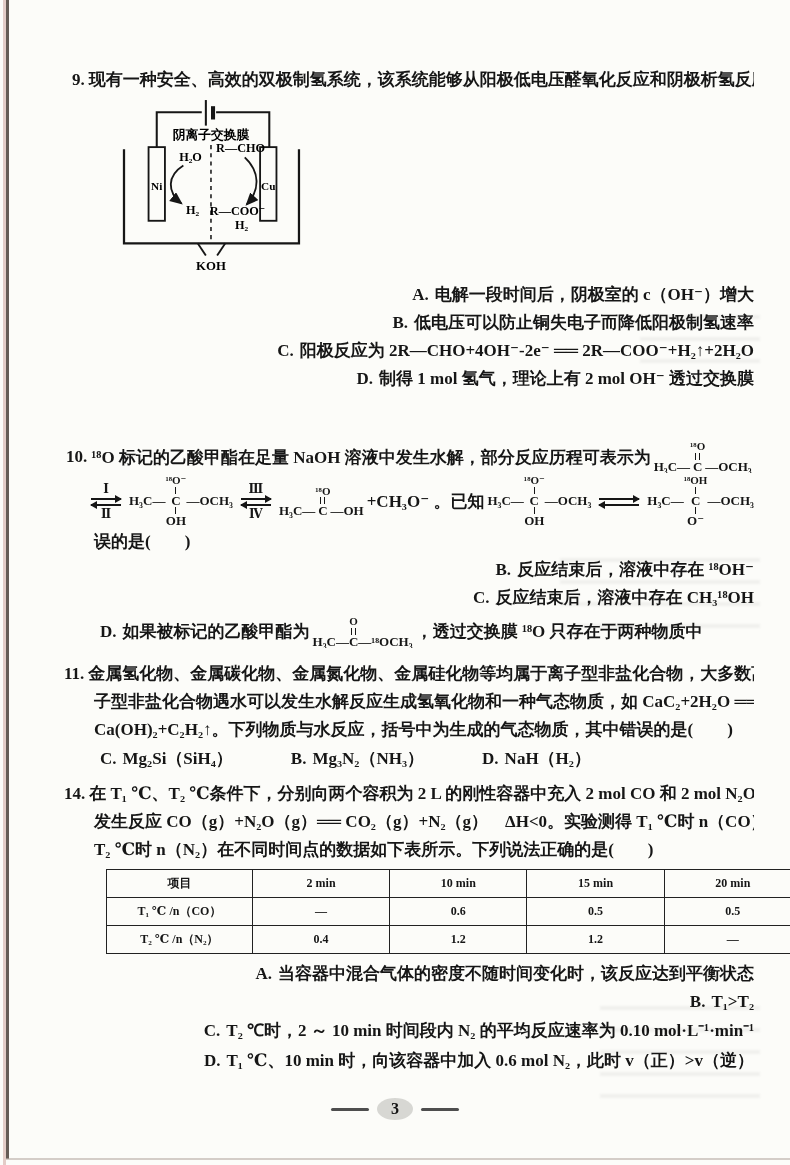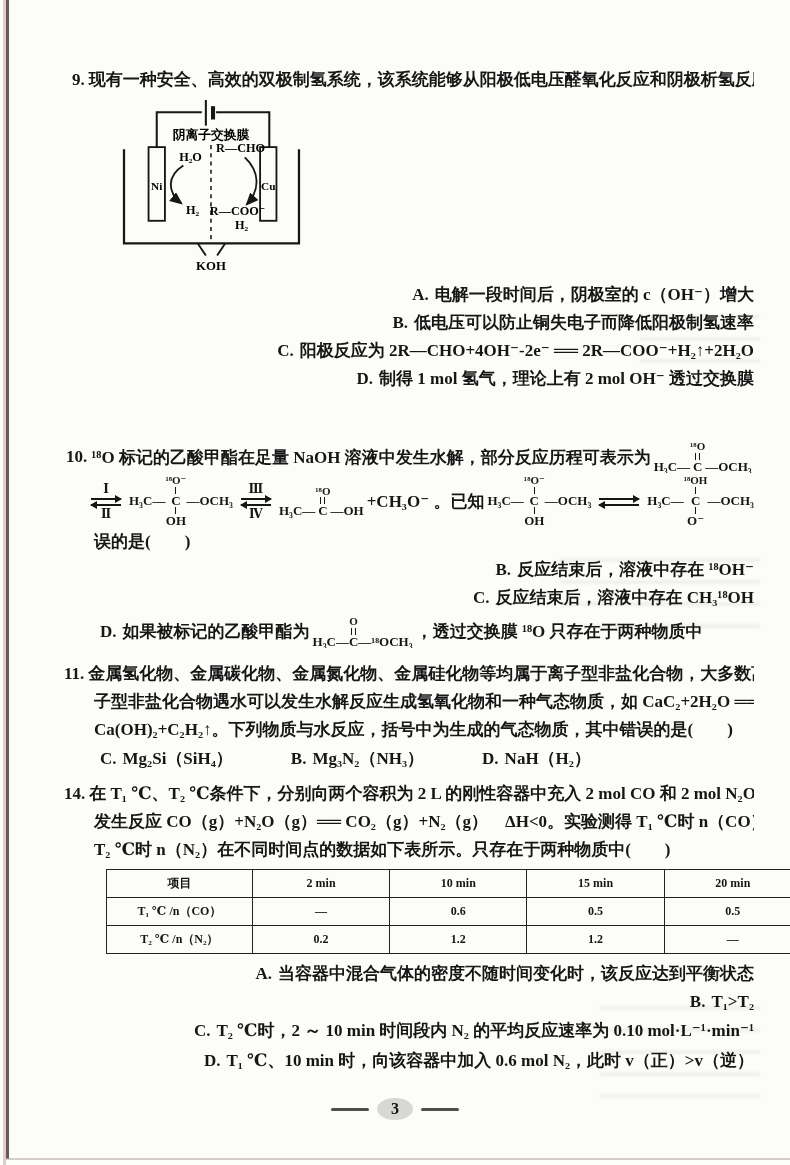--- a/index.html
+++ b/index.html
@@ -255,21 +255,21 @@
       <div class="optrow">
         <span class="cell"><span class="optlab">C.</span><span>Mg₂Si（SiH₄）</span></span>
         <span class="cell"><span class="optlab">B.</span><span>Mg₃N₂（NH₃）</span></span>
         <span class="cell"><span class="optlab">D.</span><span>NaH（H₂）</span></span>
       </div>
     </div>
 
     <div style="margin-top:6px;">
       <div class="qline" style="margin-left:-8px;"><span class="qnum">14.</span><span>在 T₁ ℃、T₂ ℃条件下，分别向两个容积为 2 L 的刚性容器中充入 2 mol CO 和 2 mol N₂O(g)，</span></div>
       <div class="qline q-cont">发生反应 CO（g）+N₂O（g）══ CO₂（g）+N₂（g）　ΔH&lt;0。实验测得 T₁ ℃时 n（CO）和</div>
-      <div class="qline q-cont">T₂ ℃时 n（N₂）在不同时间点的数据如下表所示。只存在于两种物质中(　　)</div>
+      <div class="qline q-cont">T₂ ℃时 n（N₂）在不同时间点的数据如下表所示。下列说法正确的是(　　)</div>
 
       <table class="data">
         <colgroup>
             <col style="width:21%">
             <col style="width:19.75%">
             <col style="width:19.75%">
             <col style="width:19.75%">
             <col style="width:19.75%">
           </colgroup>
         <tbody>
@@ -282,31 +282,31 @@
           </tr>
           <tr>
             <td>T₁ ℃ /n（CO）</td>
             <td>—</td>
             <td>0.6</td>
             <td>0.5</td>
             <td>0.5</td>
           </tr>
           <tr>
             <td>T₂ ℃ /n（N₂）</td>
-            <td>0.2</td>
+            <td>0.4</td>
             <td>1.2</td>
             <td>1.2</td>
             <td>—</td>
           </tr>
         </tbody>
       </table>
 
       <div class="opt"><span class="optlab">A.</span><span>当容器中混合气体的密度不随时间变化时，该反应达到平衡状态</span></div>
       <div class="opt"><span class="optlab">B.</span><span>T₁&gt;T₂</span></div>
-      <div class="opt" style="line-height:30px;"><span class="optlab">C.</span><span>T₂ ℃时，2 ～ 10 min 时间段内 N₂ 的平均反应速率为 0.10 mol·L⁻¹·min⁻¹</span></div>
+      <div class="opt" style="line-height:30px;font-family:Liberation Serif, serif;"><span class="optlab">C.</span><span>T₂ ℃时，2 ～ 10 min 时间段内 N₂ 的平均反应速率为 0.10 mol·L⁻¹·min⁻¹</span></div>
       <div class="opt" style="line-height:30px;"><span class="optlab">D.</span><span>T₁ ℃、10 min 时，向该容器中加入 0.6 mol N₂，此时 v（正）&gt;v（逆）</span></div>
     </div>
   </div>
 
   <div class="footer">
     <span class="pg-dash"></span><span class="pg-oval">3</span><span class="pg-dash"></span>
   </div>
 </div>
 
 </body></html>

